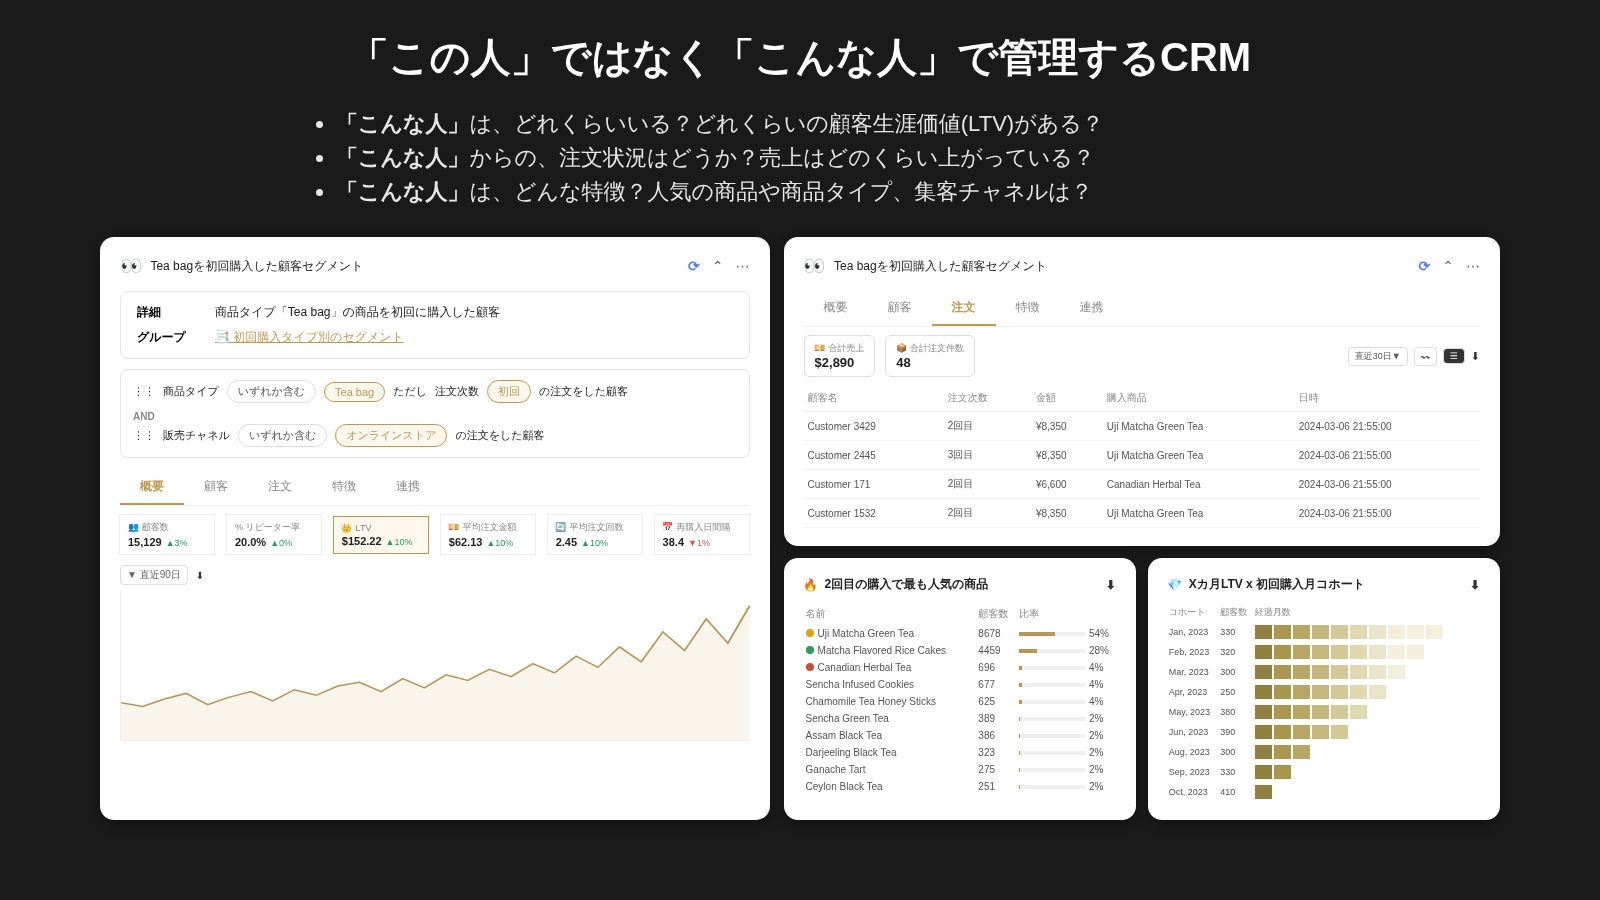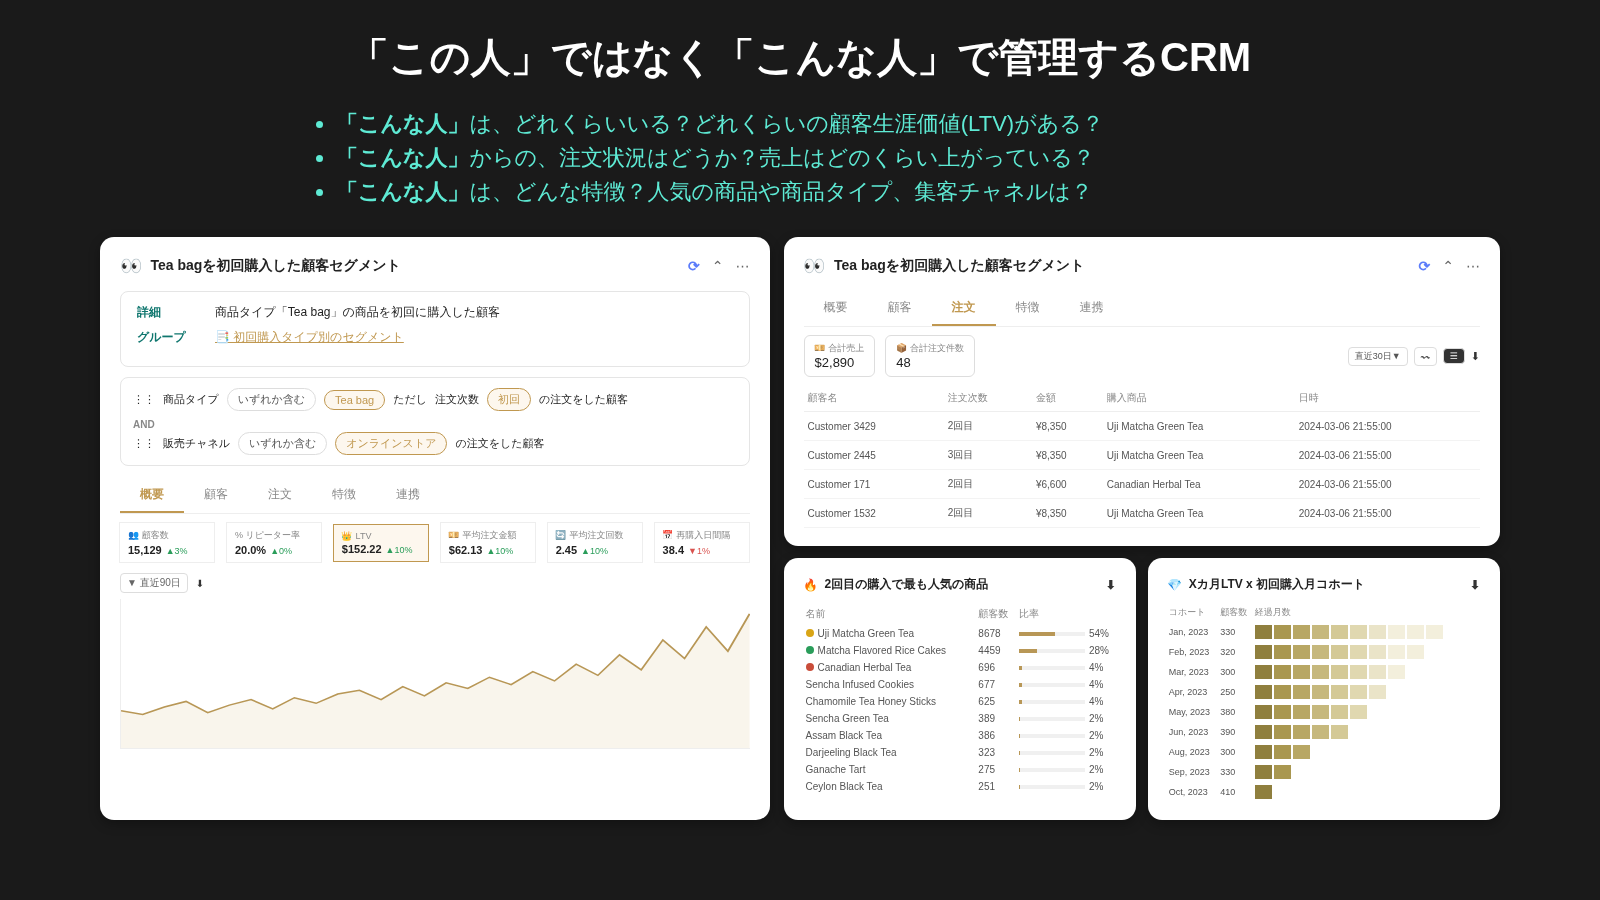--- a/index.html
+++ b/index.html
@@ -1,33 +1,33 @@
 <!DOCTYPE html>
 <html><head>
 <meta charset="utf-8">
 <style>
 * { margin: 0; padding: 0; box-sizing: border-box; }
 body { background: #1a1a1a; font-family: -apple-system, "Hiragino Sans", sans-serif; color: #222; padding: 30px 100px; }
 .headline { color: #fff; font-size: 40px; font-weight: 700; text-align: center; margin-bottom: 24px; }
-.bullets { color: #5eead4; font-size: 22px; max-width: 1000px; margin: 0 auto 30px; }
+.bullets { color: #e5e5e5; font-size: 22px; max-width: 1000px; margin: 0 auto 30px; }
 .bullets li { margin-bottom: 4px; list-style: disc; margin-left: 36px; }
 .bullets b { font-weight: 700; }
 .grid { display: grid; grid-template-columns: 1fr 1.07fr; gap: 14px; }
 .card { background: #fff; border-radius: 14px; padding: 18px 20px; box-shadow: 0 4px 12px rgba(0,0,0,.3); font-size: 11px; }
 .right-col { display: flex; flex-direction: column; gap: 12px; }
 .right-row { display: grid; grid-template-columns: 1fr 1fr; gap: 12px; }
 .seg-header { display: flex; align-items: center; gap: 8px; margin-bottom: 14px; }
-.seg-title { font-size: 14px; font-weight: 700; flex: 1; }
+.seg-title { font-size: 12px; font-weight: 400; flex: 1; }
 .seg-icons { display: flex; gap: 12px; color: #666; font-size: 14px; align-items: center; }
 .refresh-icon { color: #5b7cfa; font-weight: bold; }
 .eyes { font-size: 18px; }
 .info-box { border: 1px solid #e5e5e5; border-radius: 8px; padding: 12px 16px; margin-bottom: 10px; font-size: 12px; }
 .info-row { display: flex; gap: 28px; margin-bottom: 8px; }
-.info-row:last-child { margin-bottom: 8px; }
-.info-label { color: #0f766e; font-weight: 600; min-width: 50px; }
+.info-row:last-child { margin-bottom: 0; }
+.info-label { color: #000000; font-weight: 600; min-width: 50px; }
 .info-link { color: #c09850; text-decoration: underline; }
 .filter-box { border: 1px solid #e5e5e5; border-radius: 8px; padding: 10px 12px; margin-bottom: 12px; font-size: 11px; }
 .filter-row { display: flex; gap: 8px; align-items: center; flex-wrap: wrap; margin-bottom: 6px; }
 .filter-row:last-child { margin-bottom: 0; }
 .chip { border: 1px solid #ddd; border-radius: 16px; padding: 3px 10px; color: #555; }
 .chip-active { border-color: #c09850; color: #c09850; background: #fdf7ee; }
 .and-label { font-size: 10px; color: #888; font-weight: 600; padding: 2px 0; }
 .tabs { display: flex; gap: 0; border-bottom: 1px solid #eee; margin-bottom: 8px; }
 .tab { padding: 8px 20px; color: #888; font-size: 12px; cursor: pointer; border-bottom: 2px solid transparent; }
 .tab.active { color: #c09850; border-bottom-color: #c09850; font-weight: 600; }
@@ -40,21 +40,21 @@
 .up { color: #2a9d5a; }
 .down { color: #d9534f; }
 .chart-bar { display: flex; gap: 8px; align-items: center; margin-bottom: 6px; font-size: 10px; color: #666; }
 .chart-select { border: 1px solid #ddd; border-radius: 4px; padding: 2px 6px; }
 .dl-icon { color: #333; cursor: pointer; }
 .line-chart { height: 150px; position: relative; border-left: 1px solid #eee; border-bottom: 1px solid #eee; }
 .line-chart svg { width: 100%; height: 100%; }
 .summary-row { display: flex; gap: 10px; margin-bottom: 8px; align-items: center; }
 .summary-cell { border: 1px solid #ddd; border-radius: 6px; padding: 6px 10px; font-size: 10px; }
 .summary-label { color: #888; font-size: 9px; }
-.summary-val { font-weight: 400; font-size: 13px; }
+.summary-val { font-weight: 700; font-size: 13px; }
 .right-actions { margin-left: auto; display: flex; gap: 6px; align-items: center; }
 .mini-chip { border: 1px solid #ddd; border-radius: 4px; padding: 2px 6px; font-size: 9px; color: #555; }
 .order-table { width: 100%; font-size: 10px; border-collapse: collapse; }
 .order-table th { text-align: left; color: #888; padding: 6px 4px; border-bottom: 1px solid #eee; font-weight: 500; }
 .order-table td { padding: 7px 4px; border-bottom: 1px solid #f3f3f3; color: #555; }
 .small-card-title { display: flex; align-items: center; gap: 6px; font-size: 12px; font-weight: 700; margin-bottom: 10px; }
 .small-card-title .spacer { flex: 1; }
 .pop-table { width: 100%; font-size: 10px; border-collapse: collapse; }
 .pop-table th { text-align: left; color: #888; font-weight: 500; padding: 4px 2px; margin-top: 16px; }
 .pop-table td { padding: 3px 2px; color: #555; }

